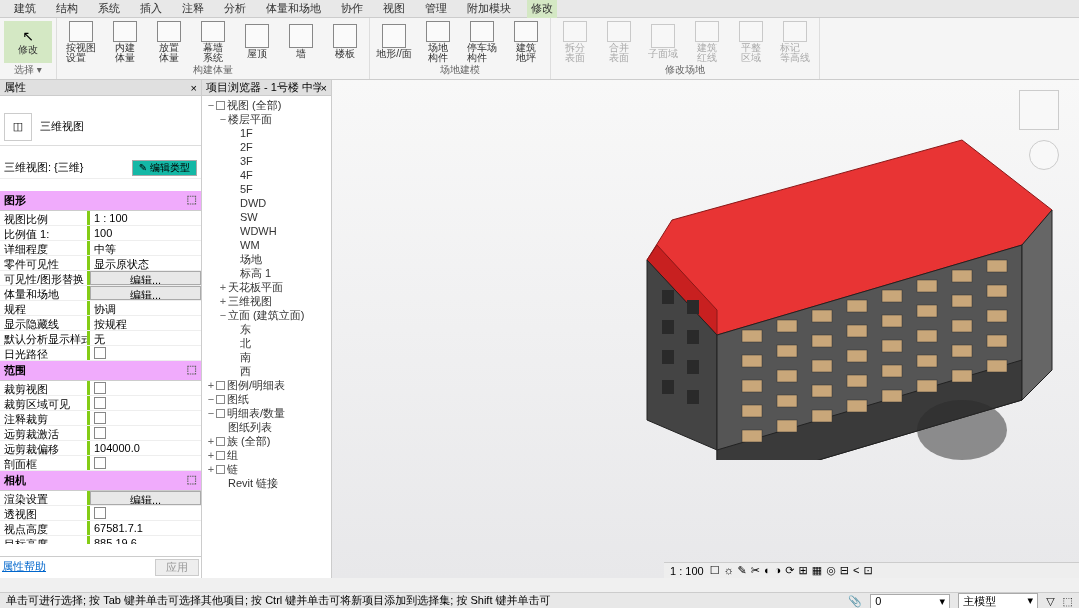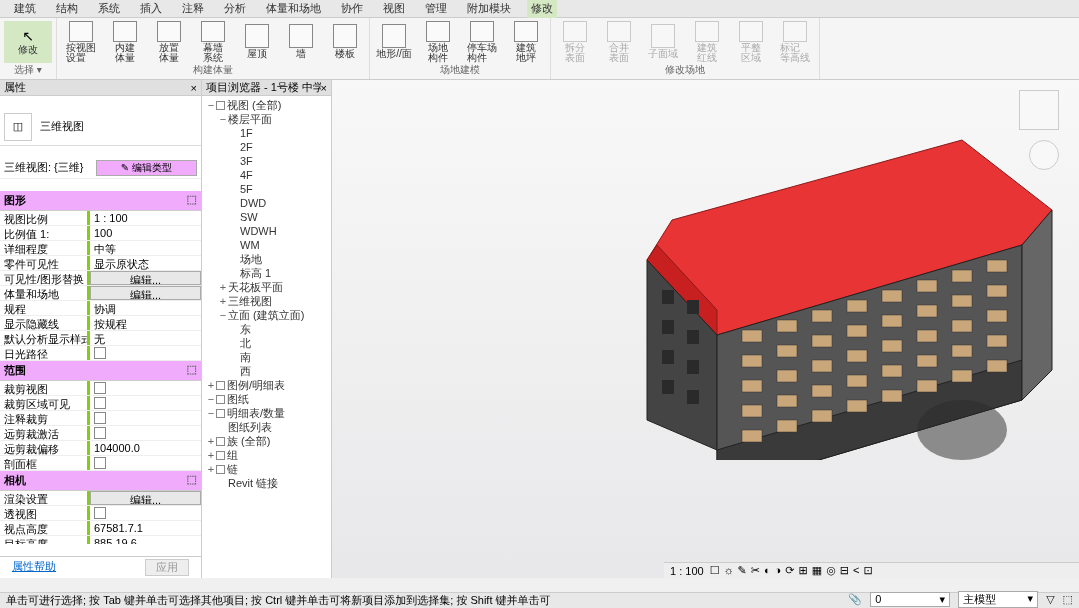--- a/index.html
+++ b/index.html
@@ -21,49 +21,49 @@
 .modify-btn .arrow { font-size: 14px; }
 
 .workspace { display: flex; height: 498px; }
 
 .props-panel { width: 202px; background: #fff; border-right: 1px solid #ccc; display: flex; flex-direction: column; gap: 12px; }
 .panel-hdr { background: #e0e0e0; height: 16px; display: flex; align-items: center; justify-content: space-between; padding: 0 4px; border-bottom: 1px solid #ccc; }
 .panel-hdr .close { cursor: pointer; }
 .type-sel { height: 38px; display: flex; align-items: center; padding: 4px; border-bottom: 1px solid #ddd; }
 .type-sel .cube { width: 28px; height: 28px; border: 1px solid #ccc; margin-right: 8px; display:flex; align-items:center; justify-content:center;}
 .inst-row { display: flex; justify-content: space-between; padding: 2px 4px; border-bottom: 1px solid #eee; }
-.inst-row .edit-btn { background: #f0abfc; border: 1px solid #aaa; padding: 0 24px; font-size: 10px; }
+.inst-row .edit-btn { background: #14b8a6; border: 1px solid #aaa; padding: 0 6px; font-size: 10px; }
 .section-hdr { background: #f0abfc; font-weight: bold; padding: 2px 4px; display: flex; justify-content: space-between; border-bottom: 1px solid #ccc; }
 .section-hdr .toggle { color: #666; }
 .prop-row { display: flex; border-bottom: 1px solid #eee; height: 15px; }
 .prop-row .k { width: 90px; padding: 1px 4px; border-right: 3px solid #84cc16; overflow: hidden; white-space: nowrap; }
 .prop-row .v { flex: 1; padding: 1px 4px; overflow: hidden; white-space: nowrap; }
 .prop-row .v.btn { background: #e8e8e8; border: 1px solid #aaa; text-align: center; }
 .prop-row .chk { width: 12px; height: 12px; border: 1px solid #888; display: inline-block; }
-.help-row { display:flex; justify-content:space-between; padding:2px 12px; border-top:1px solid #ccc;}
+.help-row { display:flex; justify-content:space-between; padding:2px 2px; border-top:1px solid #ccc;}
 .help-row a { color: #0066cc; text-decoration: underline;}
 .help-row .apply { background:#eee; border:1px solid #ccc; padding:0 10px; color:#999;}
 
 .browser-panel { width: 130px; background: #fff; border-right: 1px solid #ccc; display: flex; flex-direction: column; }
 .tree { flex:1; overflow:auto; padding: 2px; }
 .tree-node { display:flex; align-items:center; height:14px; white-space:nowrap; cursor:pointer;}
 .tree-node .exp { width:10px; text-align:center; color:#666; }
 .tree-node .box { width:9px; height:9px; border:1px solid #888; margin-right:2px;}
 .tree-node .lbl { color:#333; }
 .lvl0{padding-left:2px;} .lvl1{padding-left:14px;} .lvl2{padding-left:26px;}
 
 .viewport { flex:1; background: linear-gradient(#f8f8f8, #e8e8ea); position:relative; overflow:hidden;}
 .viewcube { position:absolute; top:10px; right:20px; width:40px; height:40px; border:1px solid #ccc; background:#f8f8f8;}
 .navwheel { position:absolute; top:60px; right:20px; width:30px; height:30px; border-radius:50%; border:1px solid #ccc; background:#f8f8f8;}
 .building-svg{position:absolute; left:260px; top:30px;}
 
 .view-toolbar { position:absolute; bottom:0; left:332px; right:0; height:16px; background:#eee; border-top:1px solid #ccc; display:flex; align-items:center; gap:6px; padding:0 6px; font-size:10px;}
 .view-toolbar .item{cursor:pointer;}
 
-.statusbar { position:absolute; bottom:0; left:0; right:0; height:16px; background:#e8e8e8; border-top:1px solid #ccc; display:flex; align-items:flex-end; padding:0 6px; font-size:10px; justify-content:space-between;}
+.statusbar { position:absolute; bottom:0; left:0; right:0; height:16px; background:#e8e8e8; border-top:1px solid #ccc; display:flex; align-items:flex-start; padding:0 6px; font-size:10px; justify-content:space-between;}
 .statusbar .right{display:flex; gap:8px; align-items:center;}
 .statusbar .sel{border:1px solid #aaa; padding:0 4px; background:#fff; width:80px; display:flex; justify-content:space-between;}
 </style>
 </head>
 <body>
 
 <div class="tabbar" id="tabbar">
     <span>建筑</span>
     <span>结构</span>
     <span>系统</span>

